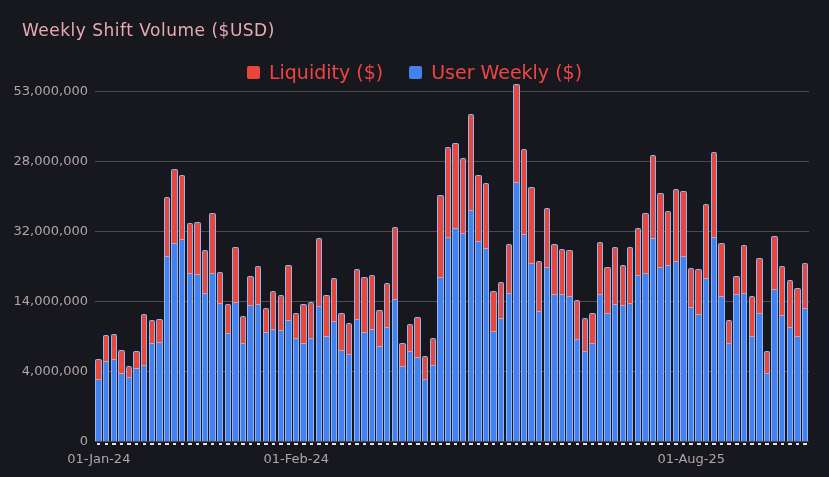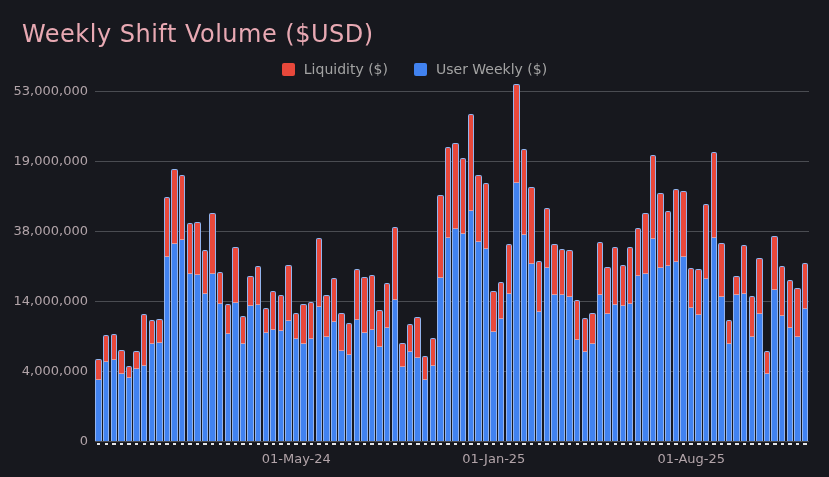--- a/index.html
+++ b/index.html
@@ -3,29 +3,29 @@
 <meta charset="utf-8">
 <style>
   html,body{margin:0;padding:0;background:#101114;}
   .canvas{
     position:relative;width:829px;height:477px;overflow:hidden;
     background:#17181e;
     font-family:"DejaVu Sans","Liberation Sans",sans-serif;
   }
   .chart-title{
     position:absolute;left:22px;top:20px;
-    font-size:24px;letter-spacing:0.5px;color:#e8a9b3;
+    font-size:17px;letter-spacing:0.5px;color:#e8a9b3;
   }
   .legend{
     position:absolute;top:61px;left:0;right:0;
     display:flex;justify-content:center;align-items:center;gap:26px;
   }
   .legend-item{display:flex;align-items:center;gap:9px;cursor:pointer;}
   .legend-swatch{width:13px;height:13px;border-radius:2px;background:#888;}
-  .legend-label{font-size:14px;color:#a3a3a3;}
+  .legend-label{font-size:19px;color:#ef4444;}
   .plot-area{position:absolute;left:95px;top:91px;width:714px;height:350px;}
   .gridline{position:absolute;left:0;width:100%;height:1px;background:#4a4c52;}
   .y-tick-label{
     position:absolute;left:0;width:88px;text-align:right;
     font-size:13px;color:#b2a4a9;line-height:16px;
   }
   .x-tick-label{
     position:absolute;width:140px;text-align:center;top:451px;
     font-size:13px;color:#b2a4a9;
   }
@@ -344,22 +344,22 @@
       <div class="bar" style="left: 699.209px; width: 6.39574px; height: 153px; background: rgb(65, 130, 240);">
         <div class="bar-top" style="height: 48px; background: rgb(232, 72, 59);"></div>
       </div>
       <div class="bar" style="left: 706.804px; width: 6.39574px; height: 178px; background: rgb(65, 130, 240);">
         <div class="bar-top" style="height: 45px; background: rgb(232, 72, 59);"></div>
       </div>
     </div>
 <div class="y-tick-label" style="top: 433px;">0</div>
     <div class="y-tick-label" style="top: 363px;">4,000,000</div>
     <div class="y-tick-label" style="top: 293px;">14,000,000</div>
-    <div class="y-tick-label" style="top: 223px;">38,000,000</div>
-    <div class="y-tick-label" style="top: 153px;">19,000,000</div>
+    <div class="y-tick-label" style="top: 223px;">32,000,000</div>
+    <div class="y-tick-label" style="top: 153px;">28,000,000</div>
     <div class="y-tick-label" style="top: 83px;">53,000,000</div>
     <div class="axis-dash" style="left: 96.9979px; width: 3.5px;"></div>
     <div class="axis-dash" style="left: 104.594px; width: 3.5px;"></div>
     <div class="axis-dash" style="left: 112.189px; width: 3.5px;"></div>
     <div class="axis-dash" style="left: 119.785px; width: 3.5px;"></div>
     <div class="axis-dash" style="left: 127.381px; width: 3.5px;"></div>
     <div class="axis-dash" style="left: 134.977px; width: 3.5px;"></div>
     <div class="axis-dash" style="left: 142.572px; width: 3.5px;"></div>
     <div class="axis-dash" style="left: 150.168px; width: 3.5px;"></div>
     <div class="axis-dash" style="left: 157.764px; width: 3.5px;"></div>
@@ -441,16 +441,16 @@
     <div class="axis-dash" style="left: 735.04px; width: 3.5px;"></div>
     <div class="axis-dash" style="left: 742.636px; width: 3.5px;"></div>
     <div class="axis-dash" style="left: 750.232px; width: 3.5px;"></div>
     <div class="axis-dash" style="left: 757.828px; width: 3.5px;"></div>
     <div class="axis-dash" style="left: 765.423px; width: 3.5px;"></div>
     <div class="axis-dash" style="left: 773.019px; width: 3.5px;"></div>
     <div class="axis-dash" style="left: 780.615px; width: 3.5px;"></div>
     <div class="axis-dash" style="left: 788.211px; width: 3.5px;"></div>
     <div class="axis-dash" style="left: 795.806px; width: 3.5px;"></div>
     <div class="axis-dash" style="left: 803.402px; width: 3.5px;"></div>
-    <div class="x-tick-label" style="left: 226.287px;">01-May-24</div>
-    <div class="x-tick-label" style="left: 423.777px;">01-Jan-25</div>
+    <div class="x-tick-label" style="left: 28.7979px;">01-Jan-24</div>
+    <div class="x-tick-label" style="left: 226.287px;">01-Feb-24</div>
     <div class="x-tick-label" style="left: 621.266px;">01-Aug-25</div>
   </div>
 
 </body></html>

